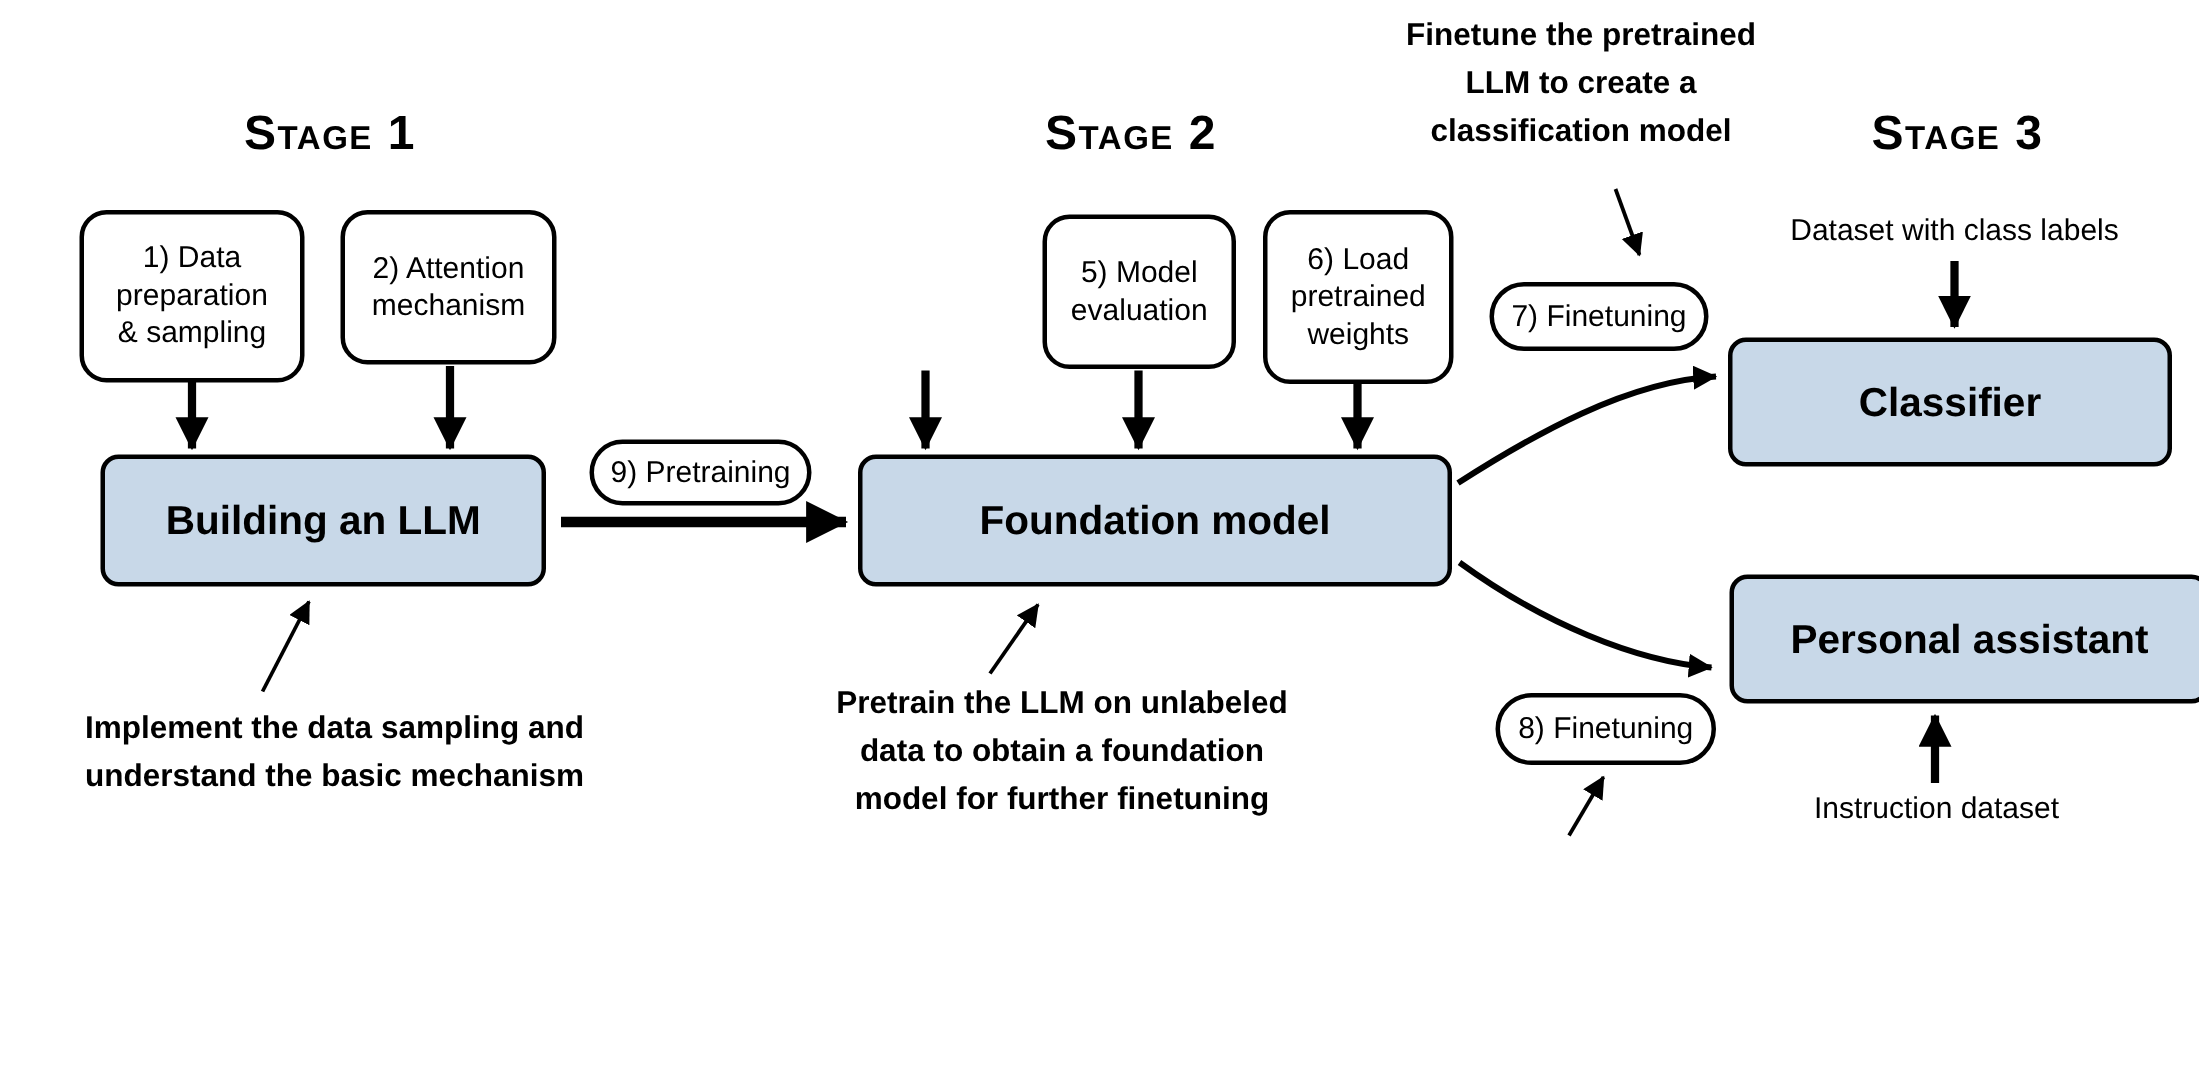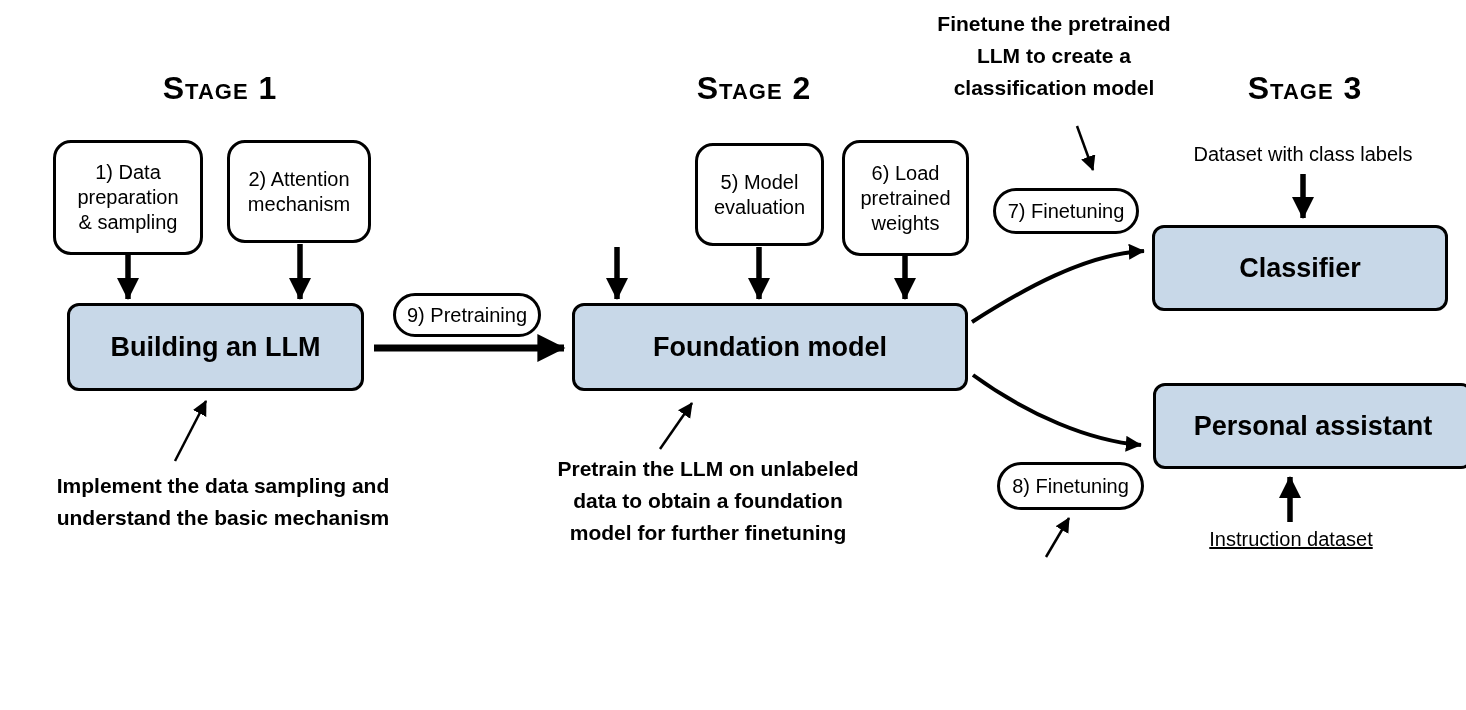--- a/index.html
+++ b/index.html
@@ -121,15 +121,15 @@
   <div class="annotation" style="left:40px;top:455px;width:366px;margin-top:15px;">Implement the data sampling and
 understand the basic mechanism</div>
   <div class="annotation" style="left:545px;top:453px;width:326px;">Pretrain the LLM on unlabeled
 data to obtain a foundation
 model for further finetuning</div>
   <div class="annotation" style="left:928px;top:8px;width:252px;text-align:center;">Finetune the pretrained
 LLM to create a
 classification model</div>
 
   <div class="io-label" style="left:1166px;top:143px;width:274px;">Dataset with class labels</div>
-  <div class="io-label" style="left:1196px;top:528px;width:190px;text-decoration:underline;">Instruction dataset</div>
+  <div class="io-label" style="left:1196px;top:528px;width:190px;">Instruction dataset</div>
 
 </div>
 
 </body></html>

